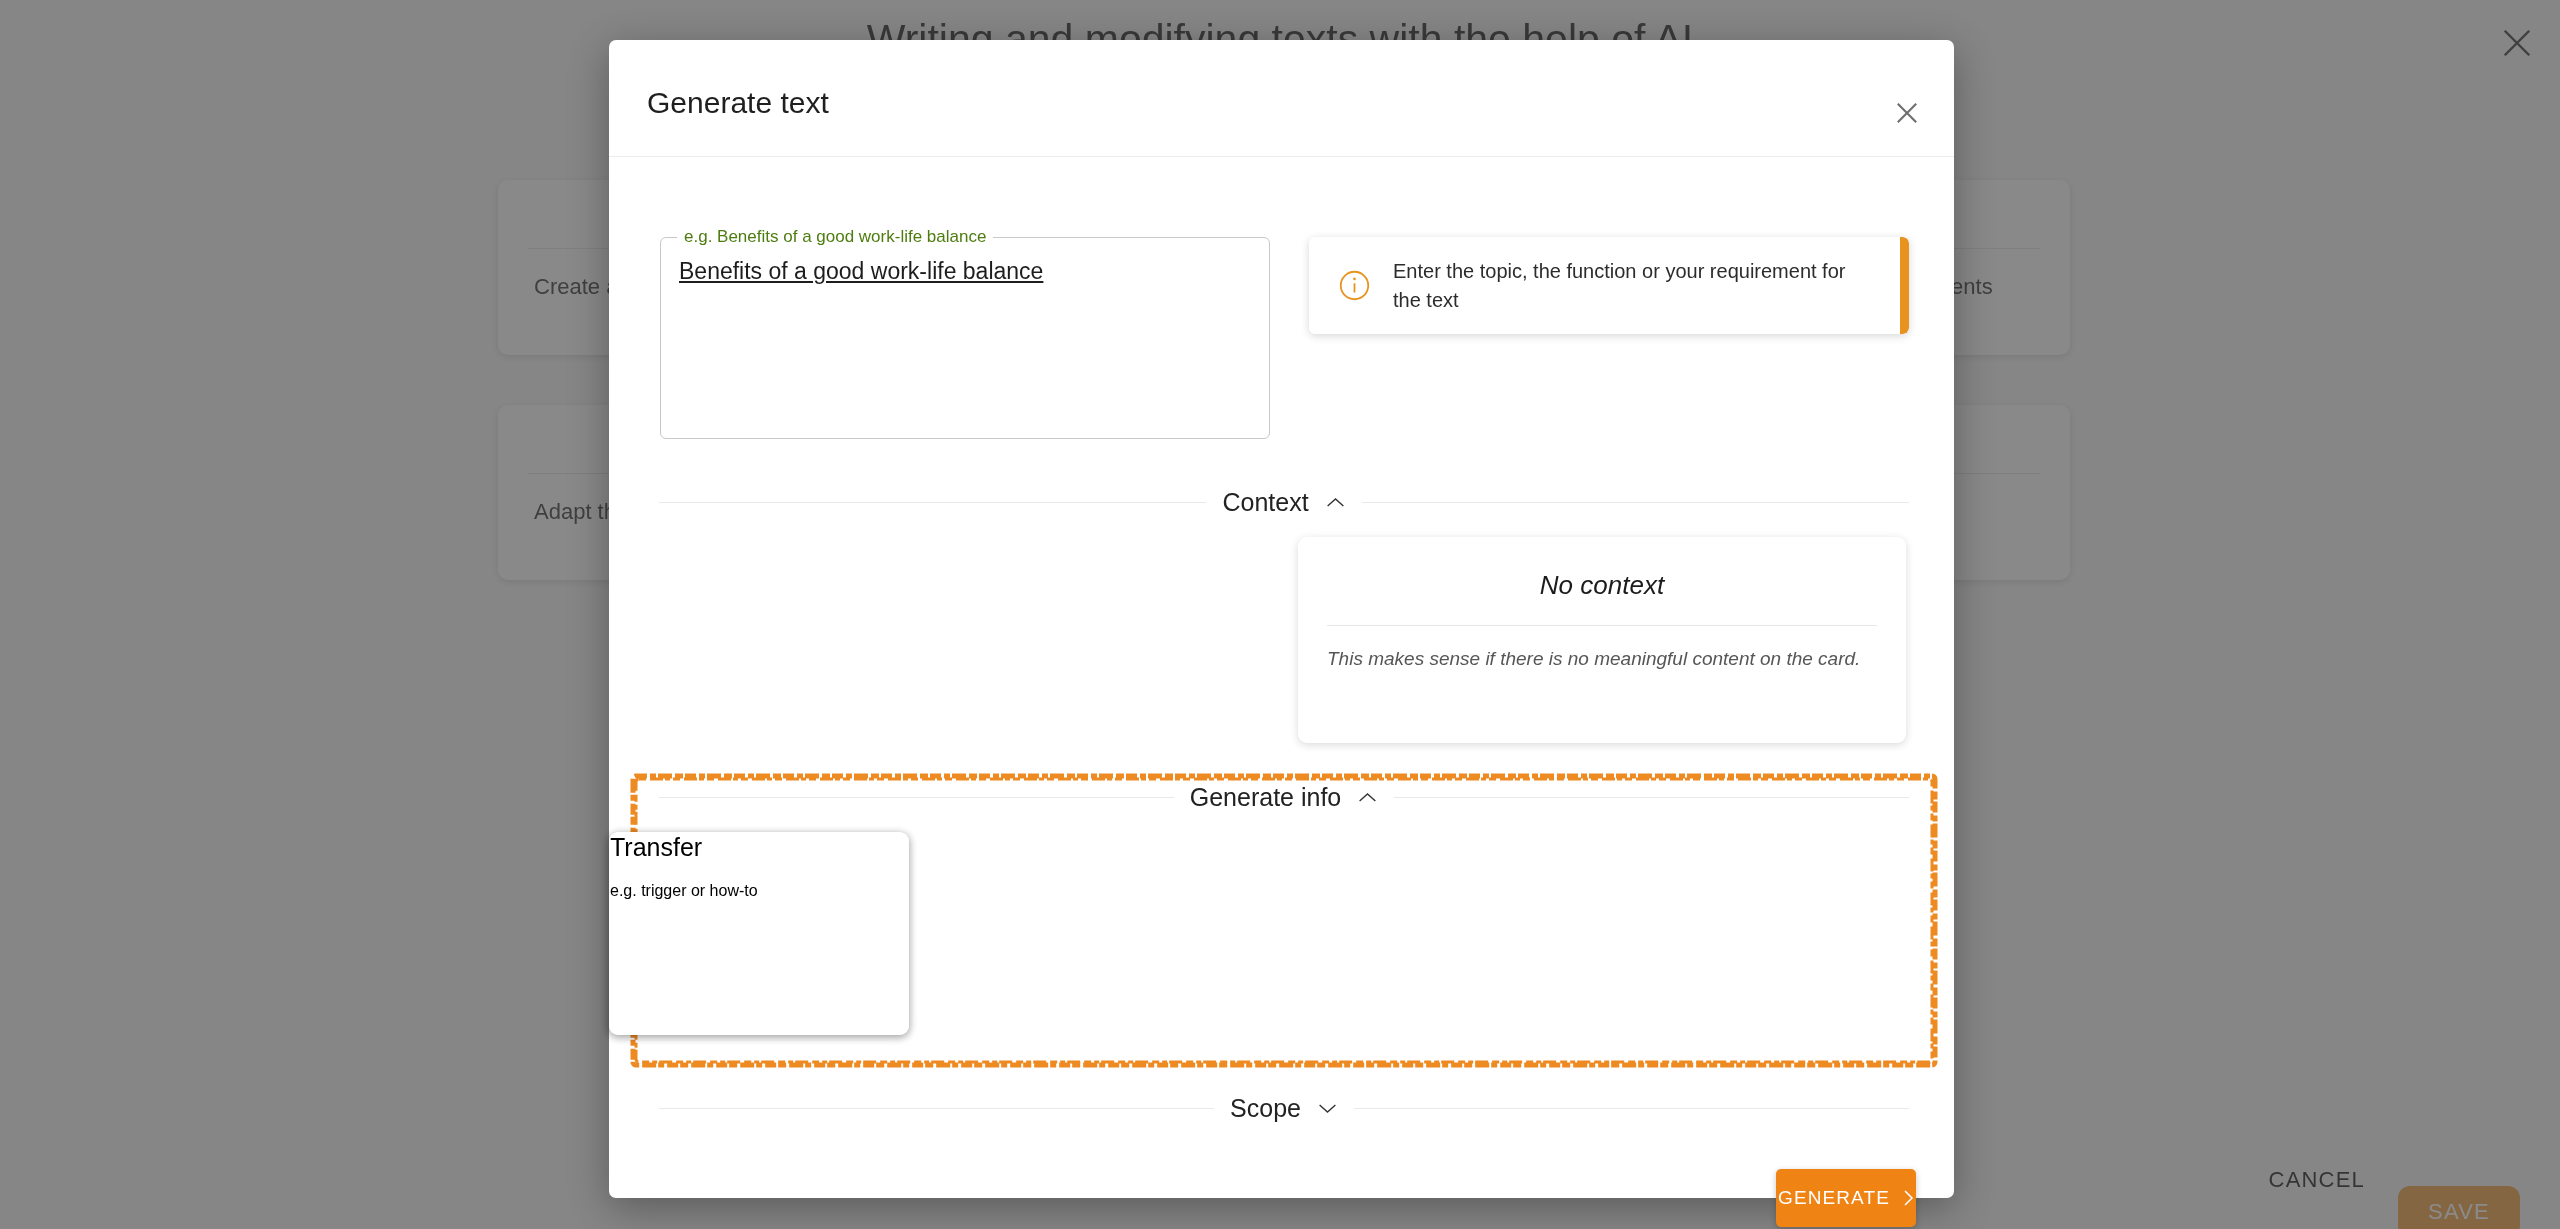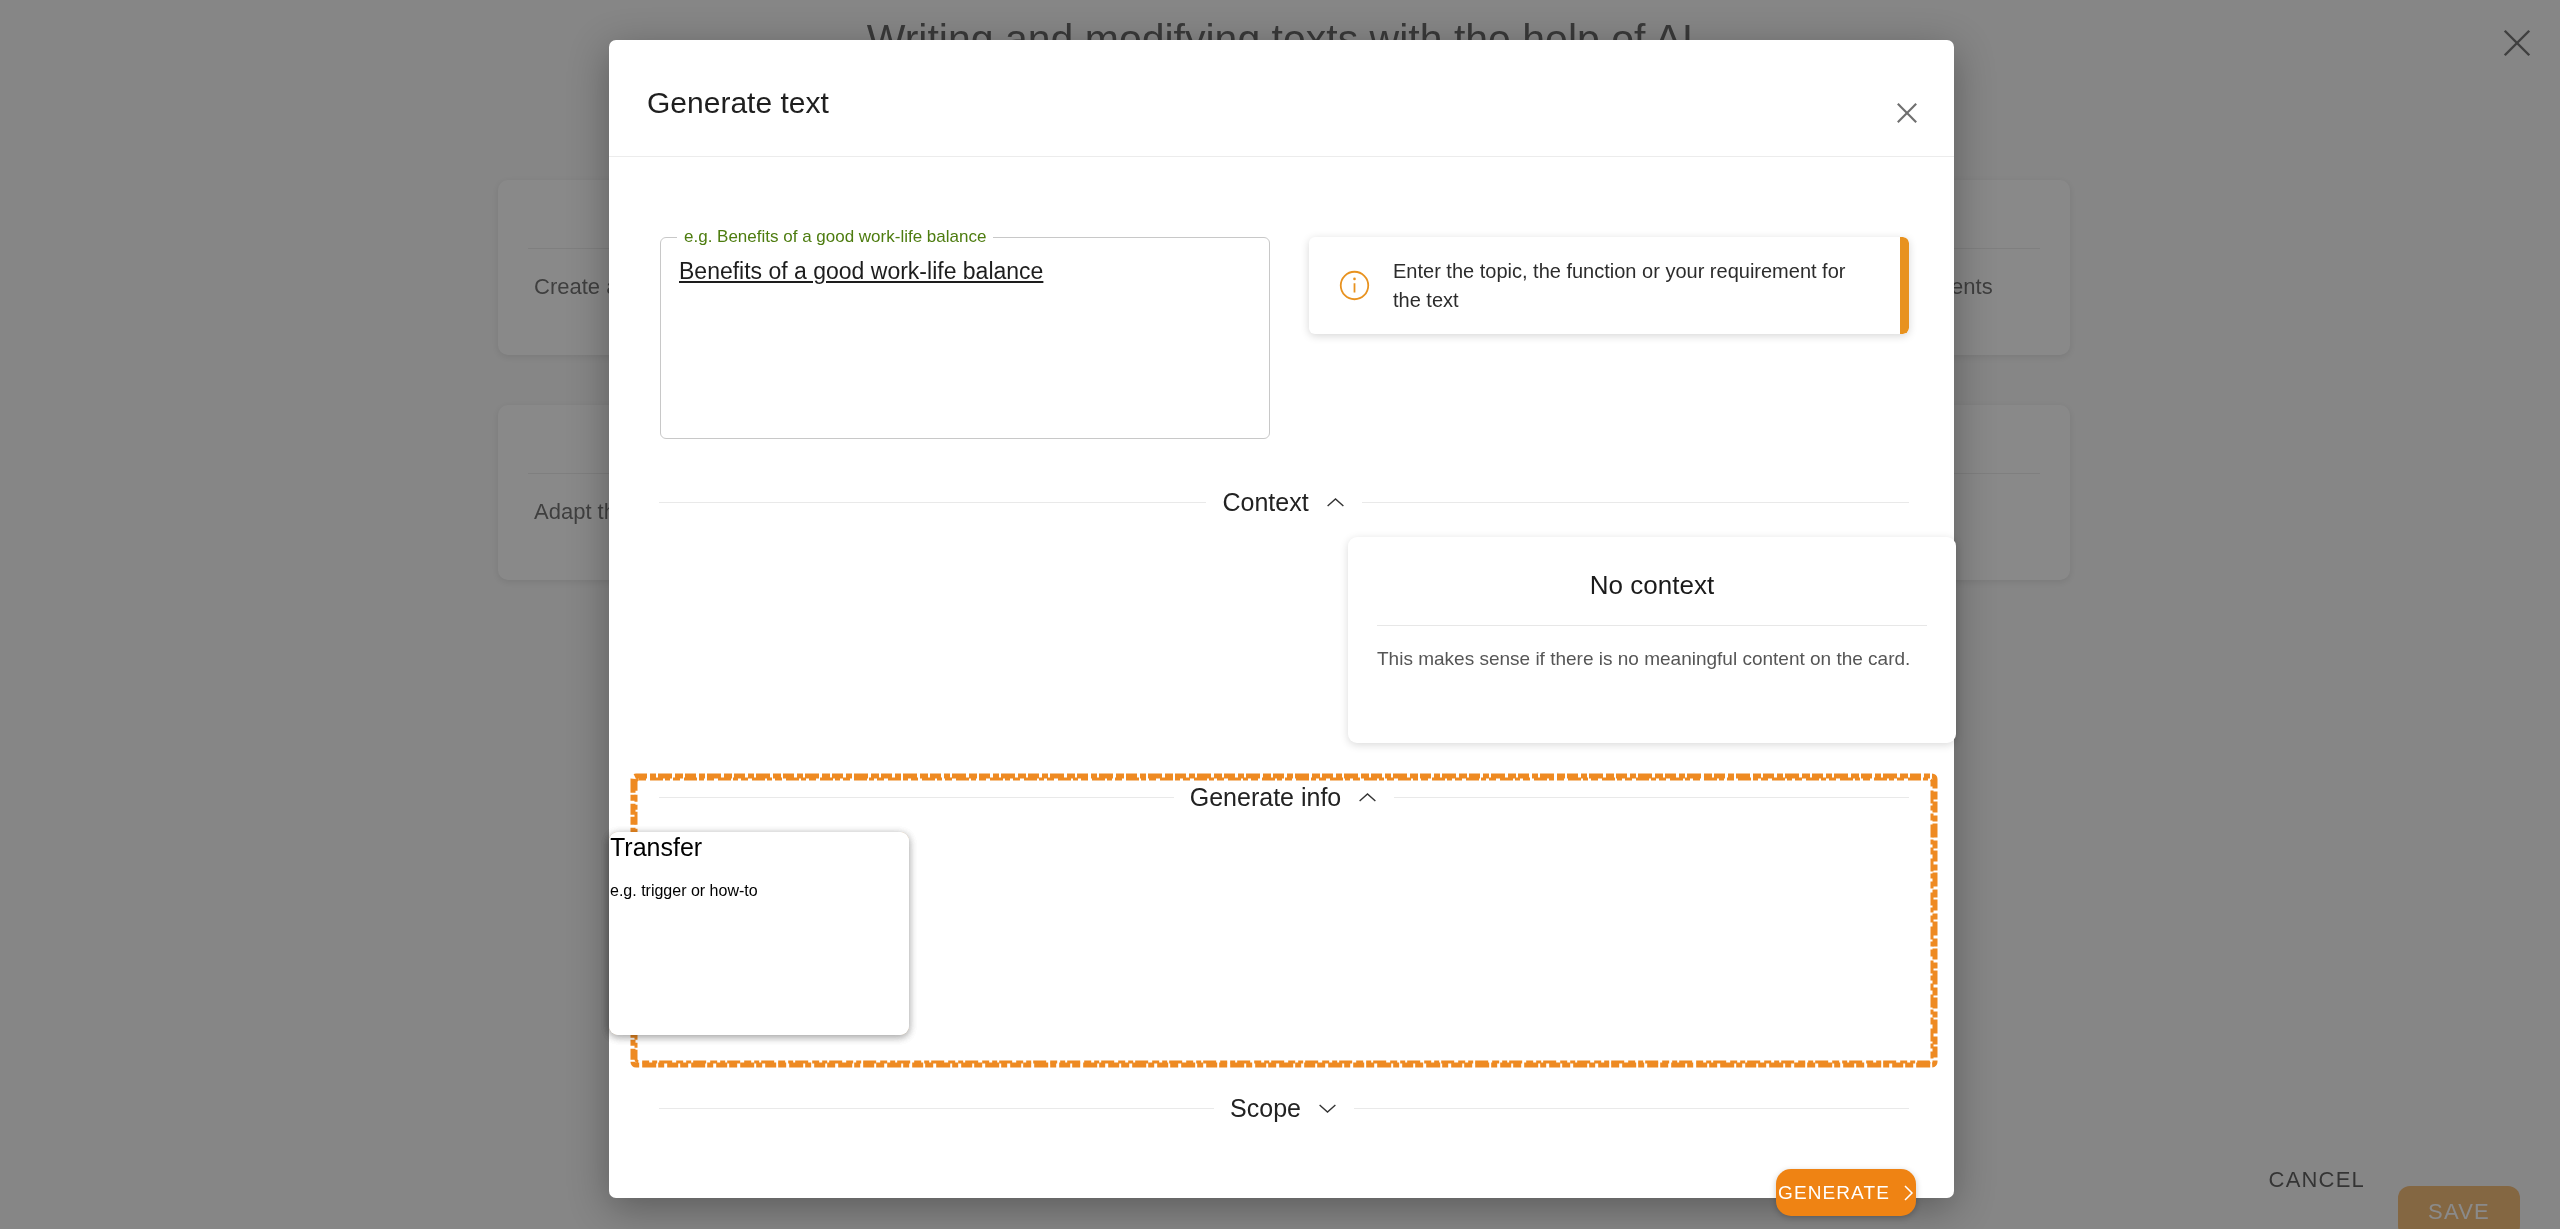--- a/index.html
+++ b/index.html
@@ -243,21 +243,21 @@
     font-size: 19px;
     color: #565656;
     line-height: 1.55;
     margin: 18px 28px 0 28px;
   }
 
   
   #context-header { top: 331px; }
 
   #ctx-card-card-content { left: 51px;  top: 380px; width: 634px; height: 206px; }
-  #ctx-card-no-context   { left: 739px; top: 380px; width: 608px; height: 206px; }
+  #ctx-card-no-context   { left: 689px; top: 380px; width: 608px; height: 206px; font-style: italic; }
 
   
   #didactics-highlight {
     position: absolute;
     left: 20px;
     top: 615px;
     width: 1310px;
     height: 297px;
     pointer-events: none;
   }
@@ -291,23 +291,23 @@
 
   
   #scope-header { top: 937px; }
 
   
   #generate-button {
     position: absolute;
     left: 1167px;
     top: 1012px;
     width: 140px;
-    height: 47px;
+    height: 58px;
     background: #ef8313;
-    border-radius: 15px;
+    border-radius: 5px;
     display: flex;
     align-items: center;
     justify-content: center;
     gap: 12px;
     cursor: pointer;
     box-shadow: 0 2px 6px rgba(0,0,0,.22);
   }
   #generate-button .gen-label {
     color: #ffffff;
     font-size: 19px;

